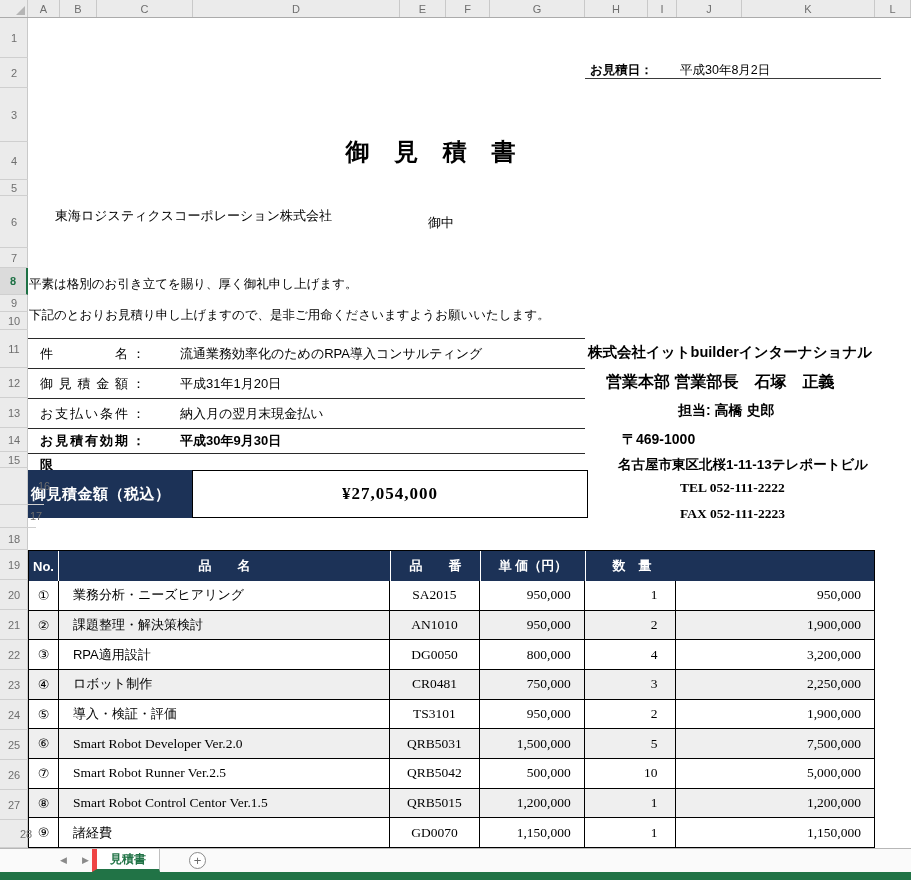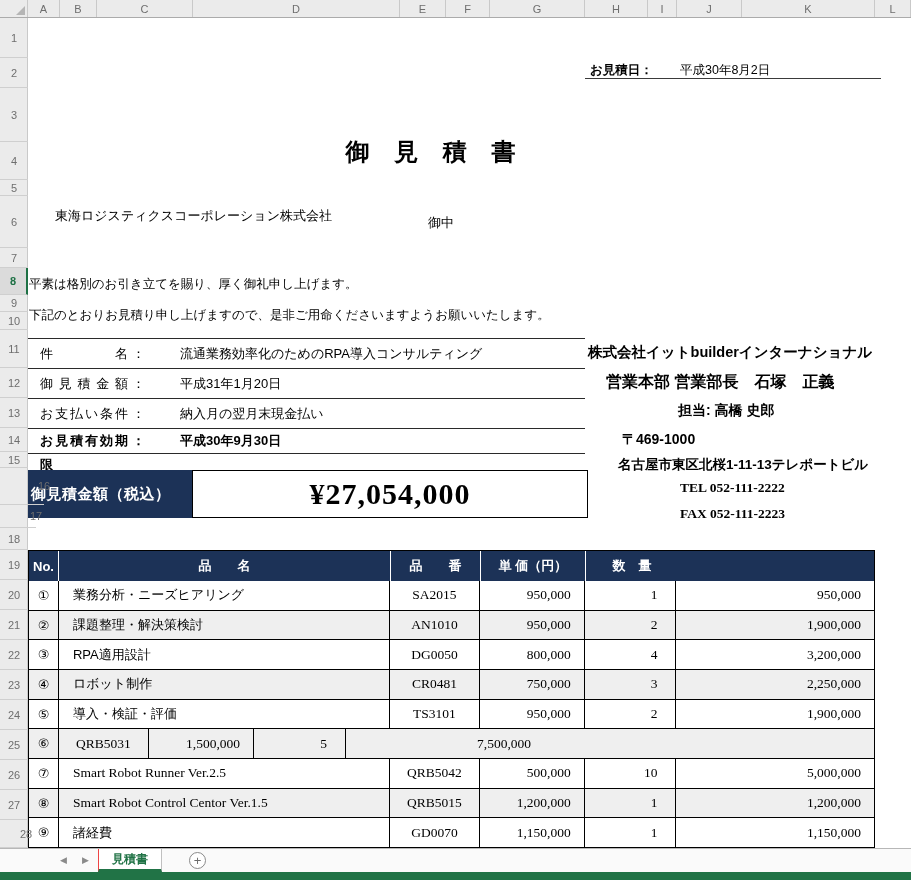--- a/index.html
+++ b/index.html
@@ -37,21 +37,21 @@
   .dlabel { position:absolute; left:12px; top:0; width:88px; height:100%; font-size:13px;
             display:block; line-height:29px; text-align:justify; text-align-last:justify; }
   .dcolon { position:absolute; left:104px; top:0; line-height:29px; font-size:13px; }
   .dvalue { position:absolute; left:152px; top:0; line-height:29px; font-size:13px; }
   .drow.last .dlabel, .drow.last .dcolon, .drow.last .dvalue { line-height:24px;font-weight:bold; }
   
   .total-label { position:absolute; left:28px; top:470px; width:164px; height:48px; background:var(--navy);
                  color:#fff; font-size:15px; font-weight:bold; display:flex; align-items:center; padding-left:3px; letter-spacing:0.5px; }
   .total-box { position:absolute; left:192px; top:470px; width:396px; height:48px; background:#fff;
                border:1.5px solid #000; display:flex; align-items:center; justify-content:center; }
-  .total-value { font-family:"Liberation Serif","DejaVu Serif",serif; font-size:30px; font-weight:bold; letter-spacing:1px; }
+  .total-value { font-family:"Liberation Serif","DejaVu Serif",serif; font-size:17px; font-weight:bold; letter-spacing:1px; }
   
   .sup { font-weight:bold; }
   .serif { font-family:"Liberation Serif","DejaVu Serif",serif; }
   
   .items { position:absolute; left:28px; top:550px; width:847px; height:298px; border:1.5px solid #000; background:#fff; display:flex; flex-direction:column; }
   .ihead { display:flex; height:30px; background:var(--navy); color:#fff; font-weight:bold; font-size:13px; flex:none; }
   .ihead .hc { display:flex; align-items:center; justify-content:center; border-right:1px solid #fff; height:100%; }
   .ihead .hc:last-child { border-right:none; }
   .irows { flex:1; display:flex; flex-direction:column; }
   .irow { flex:1; display:flex; border-bottom:1px solid #000; font-size:13px; }
@@ -67,22 +67,22 @@
   .w-amt { width:198px; justify-content:flex-end; padding-right:13px; font-family:"Liberation Serif","DejaVu Serif",serif; font-size:13.5px; }
   .ihead .w-no,.ihead .w-name,.ihead .w-code,.ihead .w-price,.ihead .w-qty,.ihead .w-amt
     { justify-content:center; padding:0; font-family:"Liberation Sans","DejaVu Sans",sans-serif; font-size:13px; }
   .irows .irow:nth-child(6) .w-name, .irows .irow:nth-child(7) .w-name, .irows .irow:nth-child(8) .w-name
     { font-family:"Liberation Serif","DejaVu Serif",serif; font-size:13.5px; }
   
   .tabbar { position:absolute; left:0; top:848px; width:911px; height:24px; background:#FAFAFA; border-top:1px solid #B7B7B7; z-index:6; }
   .nav { position:absolute; top:6px; font-size:9px; color:#8a8a8a; cursor:default; }
   .nav.prev { left:60px; }
   .nav.next { left:82px; }
-  .sheettab { position:absolute; left:98px; top:0; height:23px; padding:0 13px; background:#fff;
-              border-left:1px solid #ef4444; border-right:1px solid #C0C0C0; border-bottom:3px solid #217346;
+  .sheettab { position:absolute; left:92px; top:0; height:23px; padding:0 13px; background:#fff;
+              border-left:5px solid #ef4444; border-right:1px solid #C0C0C0; border-bottom:3px solid #217346;
               color:#217346; font-weight:bold; font-size:12px; display:flex; align-items:center; }
   .addsheet { position:absolute; left:189px; top:3px; width:17px; height:17px; border:1px solid #8a8a8a; border-radius:50%;
               color:#6a6a6a; font-size:13px; line-height:15px; text-align:center; background:#fff; }
   .statusbar { position:absolute; left:0; top:872px; width:911px; height:8px; background:#217346; z-index:6; }
   :root { --navy:#1C3257; }
 </style>
 </head>
 <body>
 
 <div class="stage">
@@ -182,20 +182,21 @@
         <div class="irow">
           <div class="c w-no">⑤</div>
           <div class="c w-name">導入・検証・評価</div>
           <div class="c w-code">TS3101</div>
           <div class="c w-price">950,000</div>
           <div class="c w-qty">2</div>
           <div class="c w-amt">1,900,000</div>
         </div>
         <div class="irow">
           <div class="c w-no">⑥</div>
+          <div class="c w-name">Smart Robot Developer Ver.2.0</div>
           <div class="c w-code">QRB5031</div>
           <div class="c w-price">1,500,000</div>
           <div class="c w-qty">5</div>
           <div class="c w-amt">7,500,000</div>
         </div>
         <div class="irow">
           <div class="c w-no">⑦</div>
           <div class="c w-name">Smart Robot Runner Ver.2.5</div>
           <div class="c w-code">QRB5042</div>
           <div class="c w-price">500,000</div>

